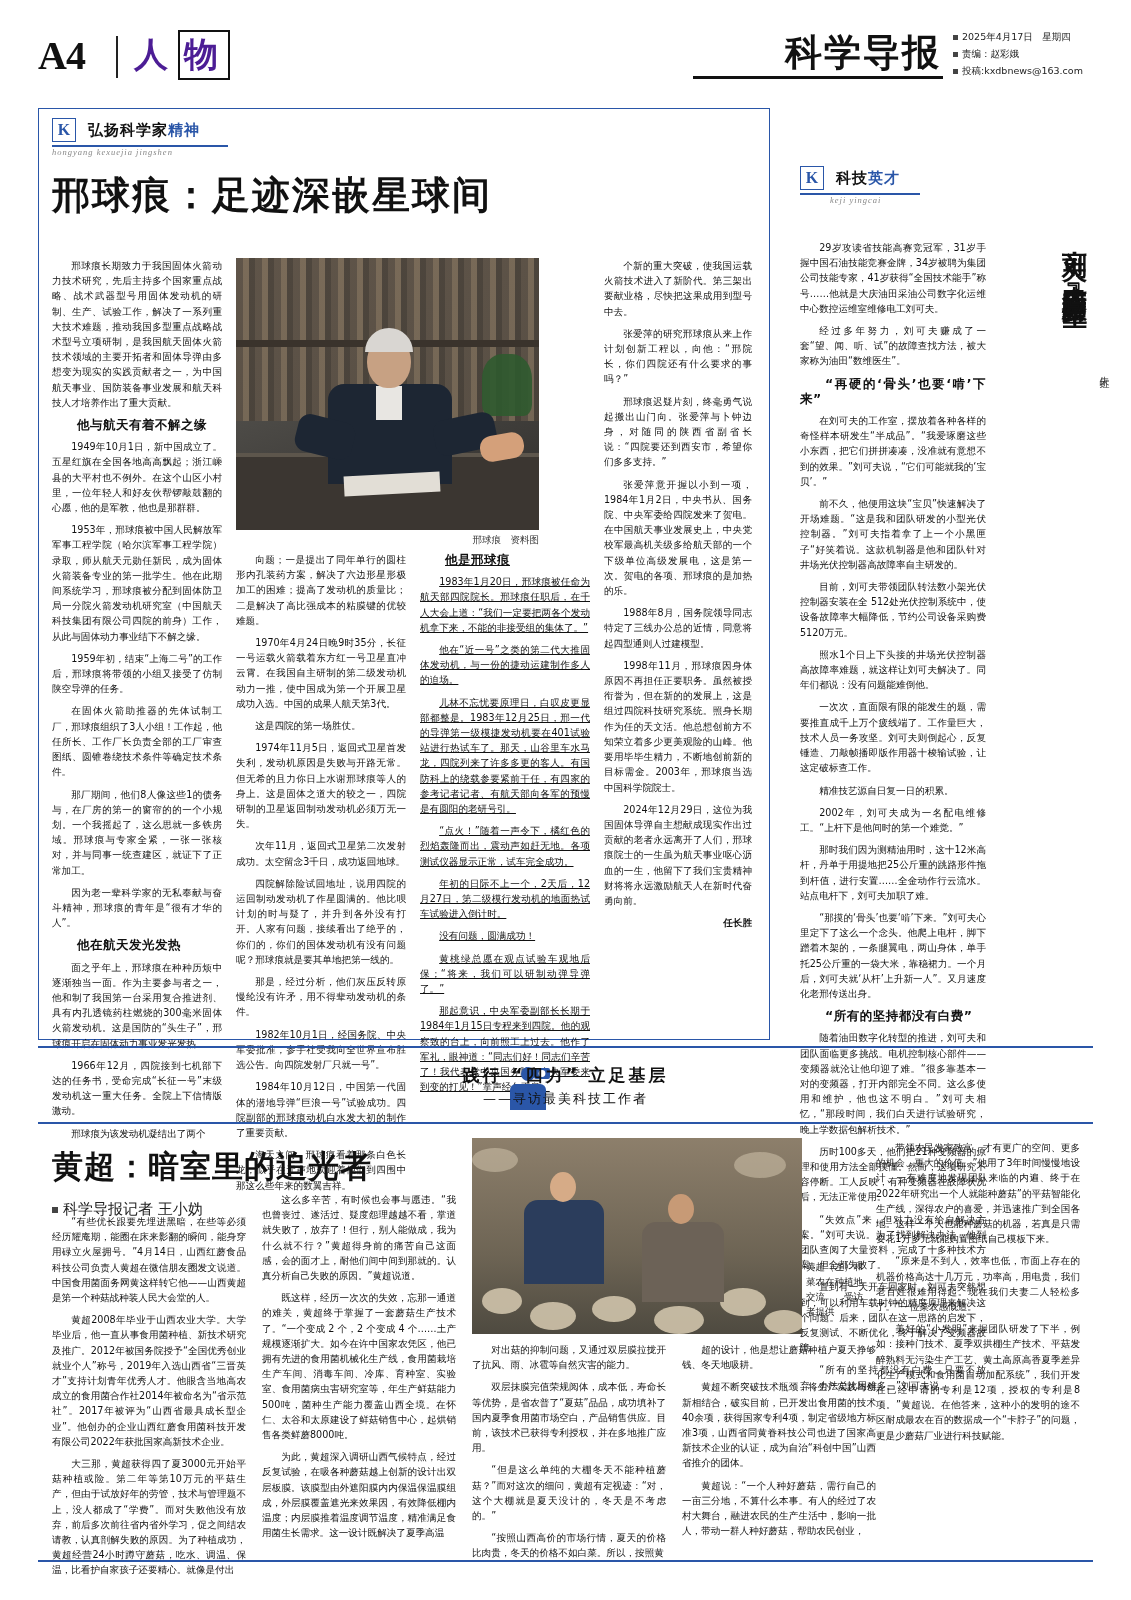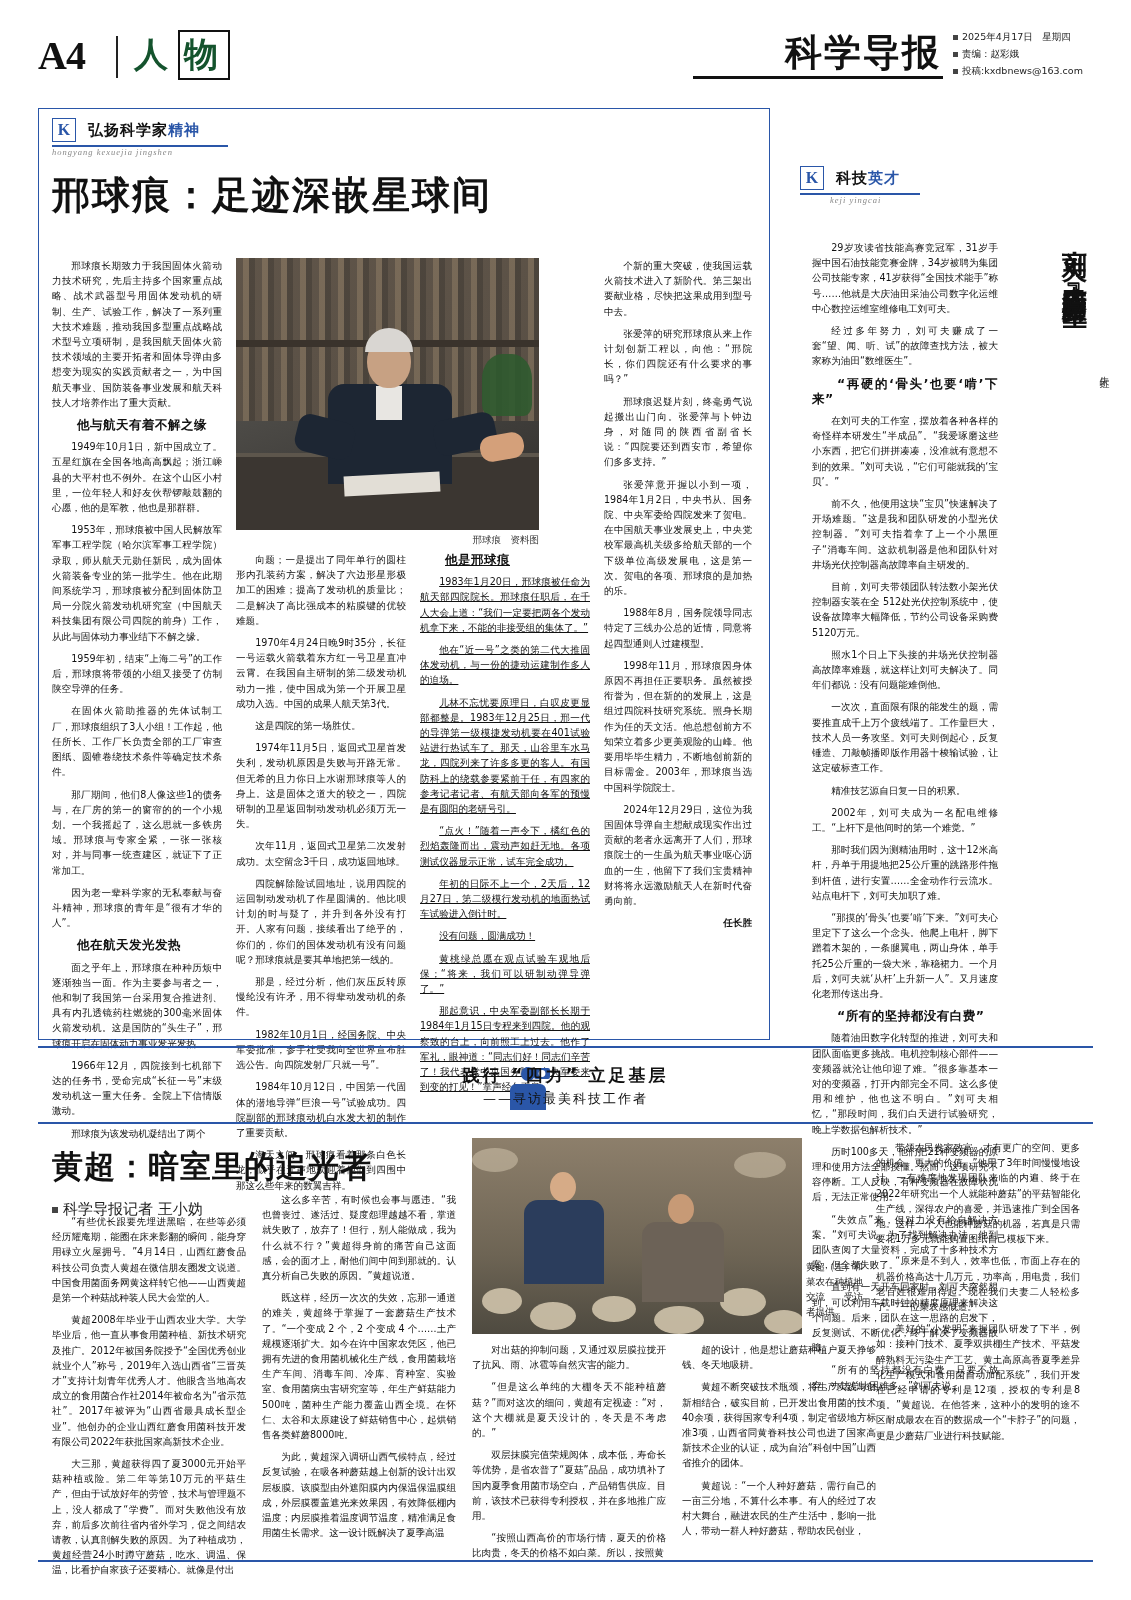--- a/index.html
+++ b/index.html
@@ -17,21 +17,21 @@
   .masthead{position:absolute;left:38px;top:24px;width:1055px;height:62px;}
   .folio{
     font-family:"Liberation Serif","DejaVu Serif",serif;
     font-weight:bold;font-size:40px;letter-spacing:-1px;
     position:absolute;left:0;top:8px;color:#111;
   }
   .folio-rule{position:absolute;left:78px;top:12px;width:2px;height:42px;background:#222;}
   .section-name{
     position:absolute;left:96px;top:6px;
     font-family:"DejaVu Sans","Liberation Sans",sans-serif;
-    font-weight:bold;font-size:34px;letter-spacing:6px;color:#14532d;
+    font-weight:bold;font-size:34px;letter-spacing:6px;color:#4c1d95;
   }
   .section-name .boxed{
     display:inline-block;border:2px solid #111;padding:0 4px;margin-left:4px;
   }
   .paper-title{
     position:absolute;right:152px;top:4px;
     font-family:"Liberation Serif","DejaVu Serif",serif;
     font-weight:bold;font-size:37px;letter-spacing:2px;color:#111;
     white-space:nowrap;
   }
@@ -101,21 +101,21 @@
     position:absolute;right:42px;top:232px;width:42px;
     font-family:"DejaVu Sans","Liberation Sans",sans-serif;
     font-weight:bold;font-size:25px;line-height:30px;letter-spacing:2px;
     writing-mode:vertical-rl;text-orientation:upright;color:#111;
   }
   #s2-author{
     position:absolute;right:20px;top:368px;width:16px;
     writing-mode:vertical-rl;text-orientation:upright;
     font-size:10px;letter-spacing:2px;color:#333;
   }
-  #s2c1{left:800px;top:240px;width:186px;margin-left:12px;}
+  #s2c1{left:800px;top:240px;width:186px;}
 
   
   #s3-banner{position:absolute;left:38px;top:1062px;width:1055px;height:58px;}
   #s3-banner-title{
     position:absolute;left:0;right:0;top:2px;text-align:center;
     font-weight:bold;font-size:17px;letter-spacing:3px;color:#111;
   }
   #s3-banner-sub{
     position:absolute;left:0;right:0;top:28px;text-align:center;
     font-size:13px;letter-spacing:2px;color:#111;
@@ -261,21 +261,21 @@
   </div>
 
   <div id="s2-title">刘可夫：大庆油田的『数维医生』</div>
   <div id="s2-author">朱虹</div>
 
   <div class="col" id="s2c1">
     <p>29岁攻读省技能高赛竞冠军，31岁手握中国石油技能竞赛金牌，34岁被聘为集团公司技能专家，41岁获得“全国技术能手”称号……他就是大庆油田采油公司数字化运维中心数控运维室维修电工刘可夫。</p>
     <p>经过多年努力，刘可夫赚成了一套“望、闻、听、试”的故障查找方法，被大家称为油田“数维医生”。</p>
     <p class="sub">“再硬的‘骨头’也要‘啃’下来”</p>
     <p>在刘可夫的工作室，摆放着各种各样的奇怪样本研发生“半成品”。“我爱琢磨这些小东西，把它们拼拼凑凑，没准就有意想不到的效果。”刘可夫说，“它们可能就我的‘宝贝’。”</p>
-    <p>前不久，他便用这块“宝贝”快速解决了开场难题。“这是我和团队研发的小型光伏控制器。”刘可夫指着拿了上一个小黑匣子“消毒车间。这款机制器是他和团队针对井场光伏控制器高故障率自主研发的。</p>
+    <p>前不久，他便用这块“宝贝”快速解决了开场难题。“这是我和团队研发的小型光伏控制器。”刘可夫指着拿了上一个小黑匣子“好笑着说。这款机制器是他和团队针对井场光伏控制器高故障率自主研发的。</p>
     <p>目前，刘可夫带领团队转法数小架光伏控制器安装在全 512处光伏控制系统中，使设备故障率大幅降低，节约公司设备采购费5120万元。</p>
     <p>照水1个日上下头接的井场光伏控制器高故障率难题，就这样让刘可夫解决了。同年们都说：没有问题能难倒他。</p>
     <p>一次次，直面限有限的能发生的题，需要推直成千上万个疲线端了。工作量巨大，技术人员一务攻坚。刘可夫则倒起心，反复锤造、刀敲帧播即版作用器十梭输试验，让这定破标查工作。</p>
     <p>精准技艺源自日复一日的积累。</p>
     <p>2002年，刘可夫成为一名配电维修工。“上杆下是他间时的第一个难觉。”</p>
     <p>那时我们因为测精油用时，这十12米高杆，丹单于用提地把25公斤重的跳路形件拖到杆值，进行安置……全金动作行云流水。站点电杆下，刘可夫加职了难。</p>
     <p>“那摸的‘骨头’也要‘啃’下来。”刘可夫心里定下了这么一个念头。他爬上电杆，脚下蹭着木架的，一条腿翼电，两山身体，单手托25公斤重的一袋大米，靠稳裙力。一个月后，刘可夫就‘从杆’上升新一人”。又月速度化老邢传送出身。</p>
     <p></p>
     <p class="sub">“所有的坚持都没有白费”</p>
     <p>随着油田数字化转型的推进，刘可夫和团队面临更多挑战。电机控制核心部件——变频器就沦让他印迎了难。“很多靠基本一对的变频器，打开内部完全不同。这么多使用和维护，他也这不明白。”刘可夫相忆，“那段时间，我们白天进行试验研究，晚上学数据包解析技术。”</p>
@@ -323,22 +323,22 @@
     <p>黄超2008年毕业于山西农业大学。大学毕业后，他一直从事食用菌种植、新技术研究及推广。2012年被国务院授予“全国优秀创业就业个人”称号，2019年入选山西省“三晋英才”支持计划青年优秀人才。他眼含当地高农成立的食用菌合作社2014年被命名为“省示范社”。2017年被评为“山西省最具成长型企业”。他创办的企业山西红蘑食用菌科技开发有限公司2022年获批国家高新技术企业。</p>
     <p>大三那，黄超获得四了夏3000元开始平菇种植或险。第二年等第10万元的平菇生产，但由于试放好年的劳管，技术与管理题不上，没人都成了“学费”。而对失败他没有放弃，前后多次前往省内省外学习，促之间结农请教，认真剖解失败的原因。为了种植成功，黄超经营24小时蹲守蘑菇，吃水、调温、保温，比看护自家孩子还要精心。就像是付出</p>
   </div>
   <div class="col" id="s3c2">
     <p>这么多辛苦，有时候也会事与愿违。“我也曾丧过、遂活过、疑度怨理越越不看，掌道就失败了，放弃了！但行，别人能做成，我为什么就不行？”黄超得身前的痛苦自己这面感，会的面才上，耐他们间中间到那就的。认真分析自己失败的原因。”黄超说道。</p>
     <p>既这样，经历一次次的失效，忘那一通道的难关，黄超终于掌握了一套蘑菇生产技术了。“一个变成 2 个，2 个变成 4 个……土产规模逐渐扩大。如今在许中国家农凭区，他已拥有先进的食用菌机械化生产线，食用菌栽培生产车间、消毒车间、冷库、育种室、实验室、食用菌病虫害研究室等，年生产鲜菇能力500吨，菌种生产能力覆盖山西全境。在怀仁、太谷和太原建设了鲜菇销售中心，起烘销售各类鲜蘑8000吨。</p>
     <p>为此，黄超深入调研山西气候特点，经过反复试验，在吸各种蘑菇越上创新的设计出双层板膜。该膜型由外遮阳膜内内保温保温膜组成，外层膜覆盖遮光来效果因，有效降低棚内温度；内层膜推着温度调节温度，精准满足食用菌生长需求。这一设计既解决了夏季高温</p>
   </div>
   <div class="col" id="s3c3">
     <p>对出菇的抑制问题，又通过双层膜拉拢开了抗风、雨、冰雹等自然灾害的能力。</p>
+    <p>双层抹膜完值荣规阅体，成本低，寿命长等优势，是省农普了“夏菇”品品，成功填补了国内夏季食用菌市场空白，产品销售供应。目前，该技术已获得专利授权，并在多地推广应用。</p>
     <p>“但是这么单纯的大棚冬天不能种植蘑菇？”而对这次的细问，黄超有定视迹：“对，这个大棚就是夏天没计的，冬天是不考虑的。”</p>
-    <p>双层抹膜完值荣规阅体，成本低，寿命长等优势，是省农普了“夏菇”品品，成功填补了国内夏季食用菌市场空白，产品销售供应。目前，该技术已获得专利授权，并在多地推广应用。</p>
     <p>“按照山西高价的市场行情，夏天的价格比肉贵，冬天的价格不如白菜。所以，按照黄</p>
   </div>
   <div class="col" id="s3c4">
     <p>超的设计，他是想让蘑菇种植户夏天挣够钱、冬天地吸耕。</p>
     <p>黄超不断突破技术瓶颈，将生产实践与创新相结合，破实目前，已开发出食用菌的技术40余项，获得国家专利4项，制定省级地方标准3项，山西省同黄眷科技公司也进了国家高新技术企业的认证，成为自治“科创中国”山西省推介的团体。</p>
     <p>黄超说：“一个人种好蘑菇，需行自己的一亩三分地，不算什么本事。有人的经过了农村大舞台，融进农民的生产生活中，影响一批人，带动一群人种好蘑菇，帮助农民创业，</p>
   </div>
   <div class="col" id="s3c5">
     <p>带领农民发家致富，才有更广的空间、更多的机会、更大的价值。”他用了3年时间慢慢地设计、一有难度地发现团队来临的内遍、终于在2022年研究出一个人就能种蘑菇”的平菇智能化生产线，深得农户的喜爱，并迅速推广到全国各地。这样一个人也能种蘑菇的机器，若真是只需要花1万多元就能购置图纸自己模板下来。</p>
     <p>“原来是不到人，效率也低，市面上存在的机器价格高达十几万元，功率高，用电贵，我们老百姓很难用得起。现在我们夫妻二人轻松多了。”一位菜农感慨道。</p>

